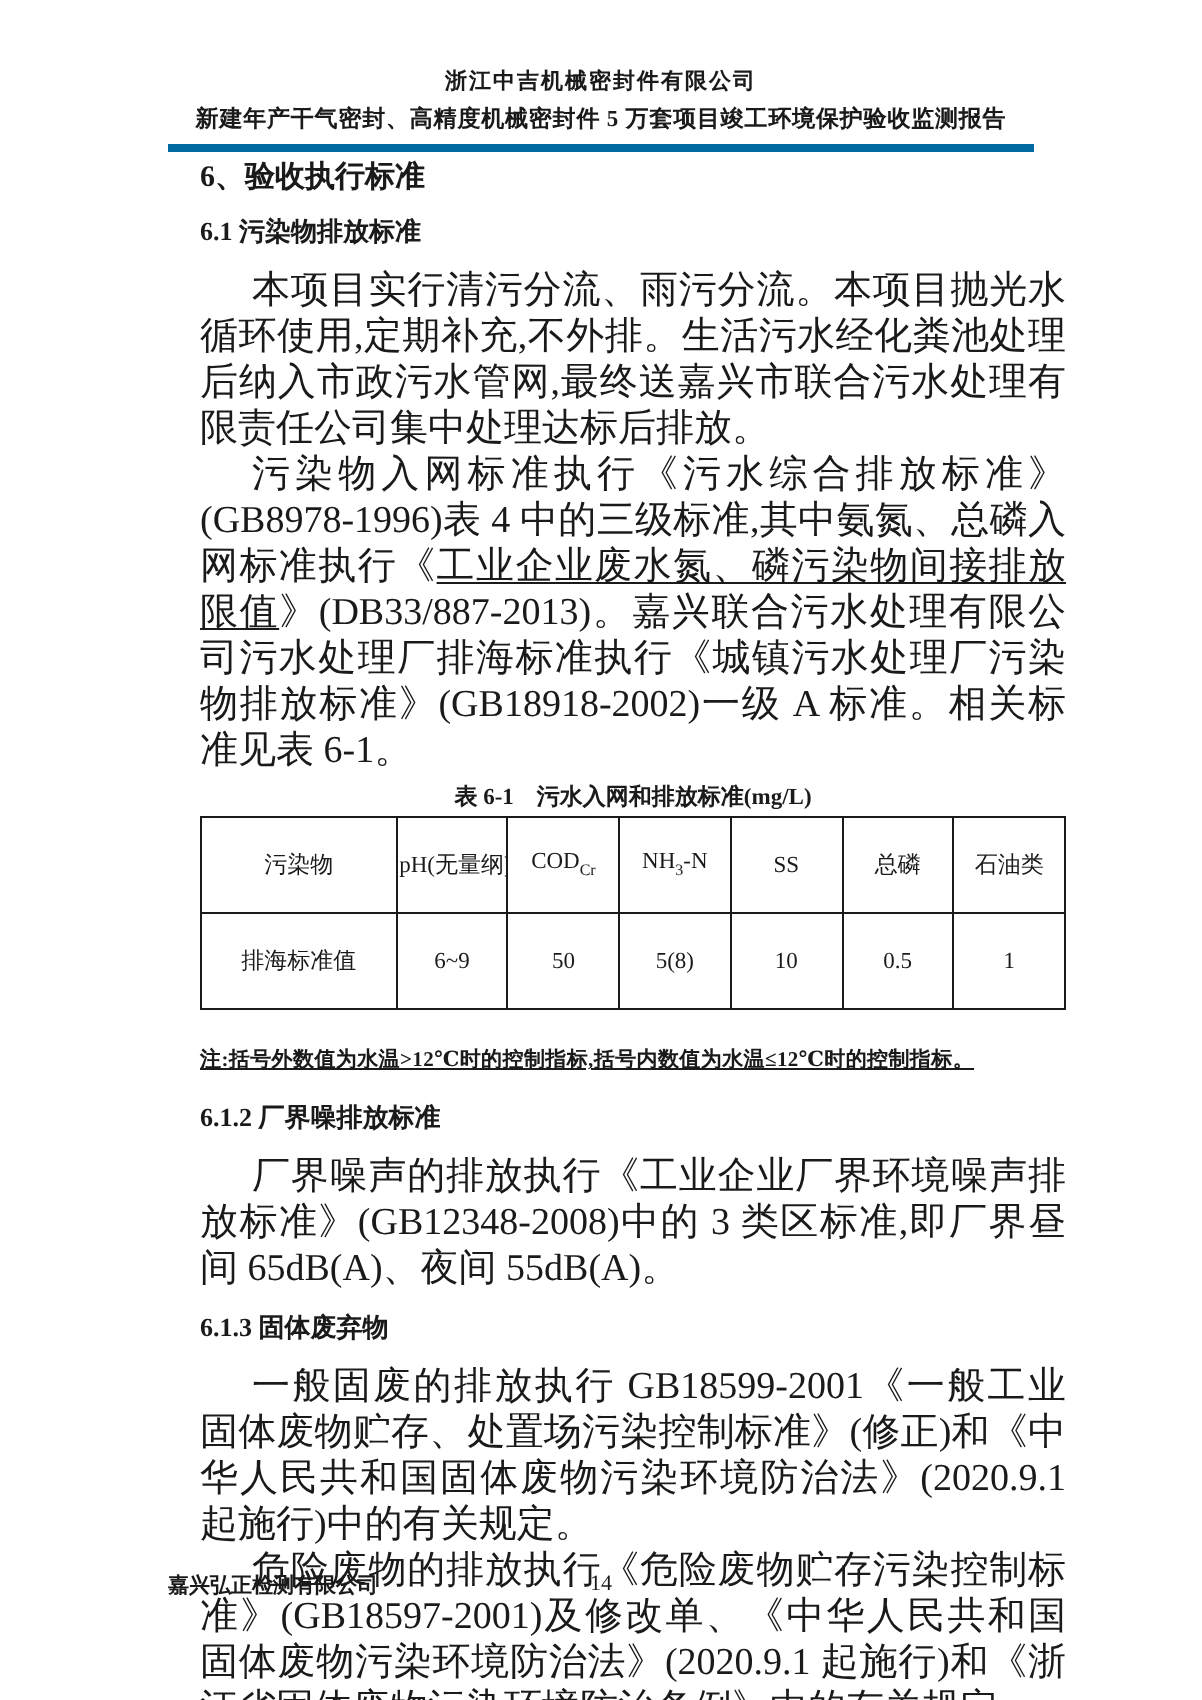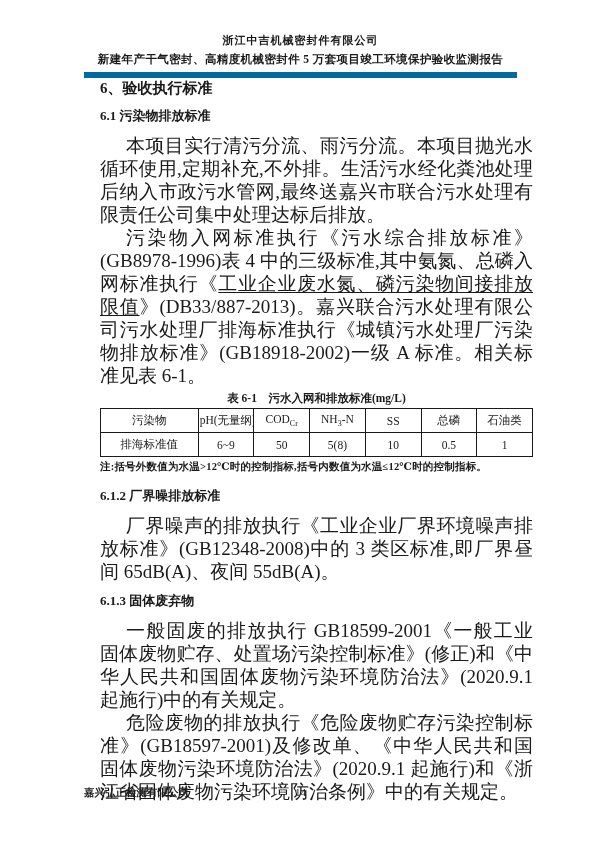--- a/index.html
+++ b/index.html
@@ -11,21 +11,21 @@
     position: relative;
     overflow: hidden;
   }
   .page { position: absolute; inset: 0; background: #fff; }
 
   
   .header {
     position: absolute;
     top: 33px; left: 84px; width: 433px;
     text-align: center;
-    border-bottom: 6px solid #0369a1;
+    border-bottom: 4px solid #0369a1;
     padding-bottom: 5px;
   }
   .header .co   { font-size: 11px;   font-weight: bold; letter-spacing: 1px; }
   .header .rpt  { font-size: 11.5px; font-weight: bold; margin-top: 4px; letter-spacing: 0.4px; }
 
   
   .content { position: absolute; top: 77px; left: 100px; width: 433px; }
   .h-main { font-size: 15px;   font-weight: bold; margin: 2px 0 9px 0; }
   .h-sub  { font-size: 13px;   font-weight: bold; margin: 9px 0 9px 0; }
   p.body-p {
@@ -39,25 +39,25 @@
   .tbl-title { font-size: 11.5px; font-weight: bold; text-align: center; margin: 4px 0 2px 0; }
   table.std {
     width: 100%; border-collapse: collapse;
     border: 1.5px solid #1a1a1a;
     table-layout: fixed;
   }
   table.std th, table.std td {
     border: 1px solid #1a1a1a;
     text-align: center; vertical-align: middle;
     font-size: 11.5px; height: 21px; font-weight: normal;
-    padding: 4px 1px; overflow: hidden; white-space: nowrap;
+    padding: 16px 1px; overflow: hidden; white-space: nowrap;
   }
   table.std .c0 { width: 22.6%; }
   table.std sub { font-size: 8px; }
-  .tbl-note { font-size: 10.5px; font-weight: bold; margin: 3px 0 0 0; letter-spacing: 0.2px; }
+  .tbl-note { font-size: 10.5px; font-weight: bold; margin: 18px 0 0 0; letter-spacing: 0.2px; text-decoration: underline; }
 
   
   .footer {
     position: absolute; top: 786px; left: 84px; width: 433px;
     font-size: 10.5px;
   }
   .footer .co  { position: absolute; left: 0; top: 0; font-weight: bold; text-align: right; }
   .footer .num { position: absolute; left: 0; right: 0; text-align: center; font-size: 11px; }
 </style>
 </head>

